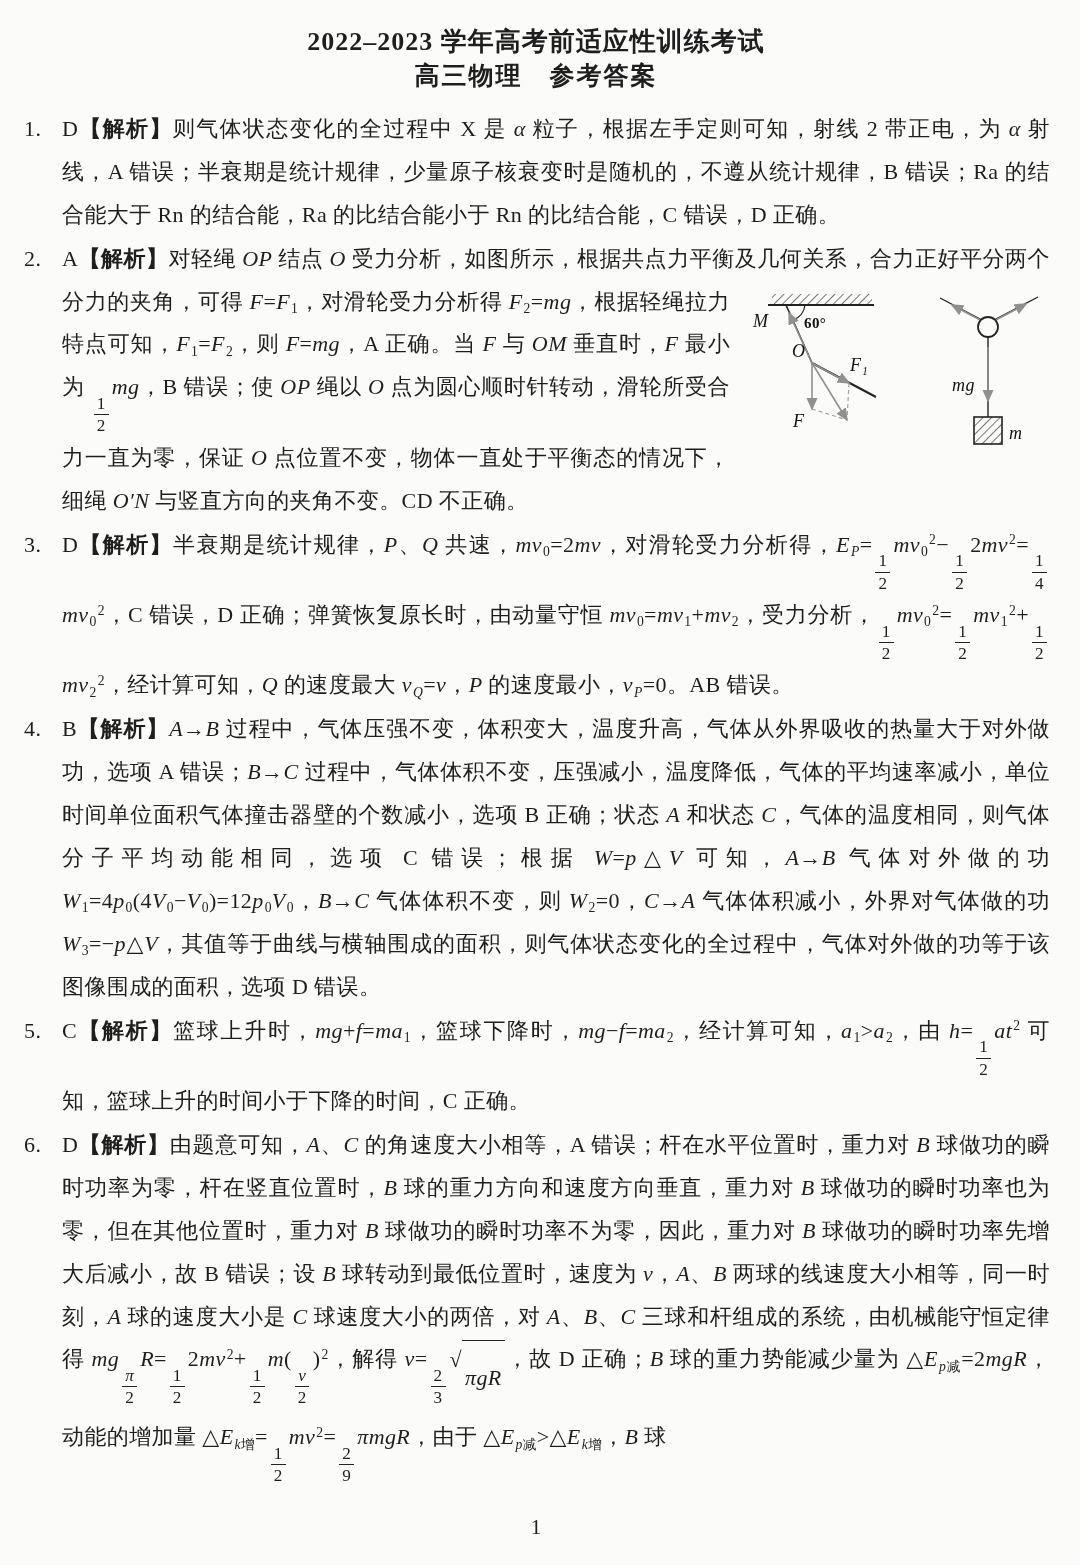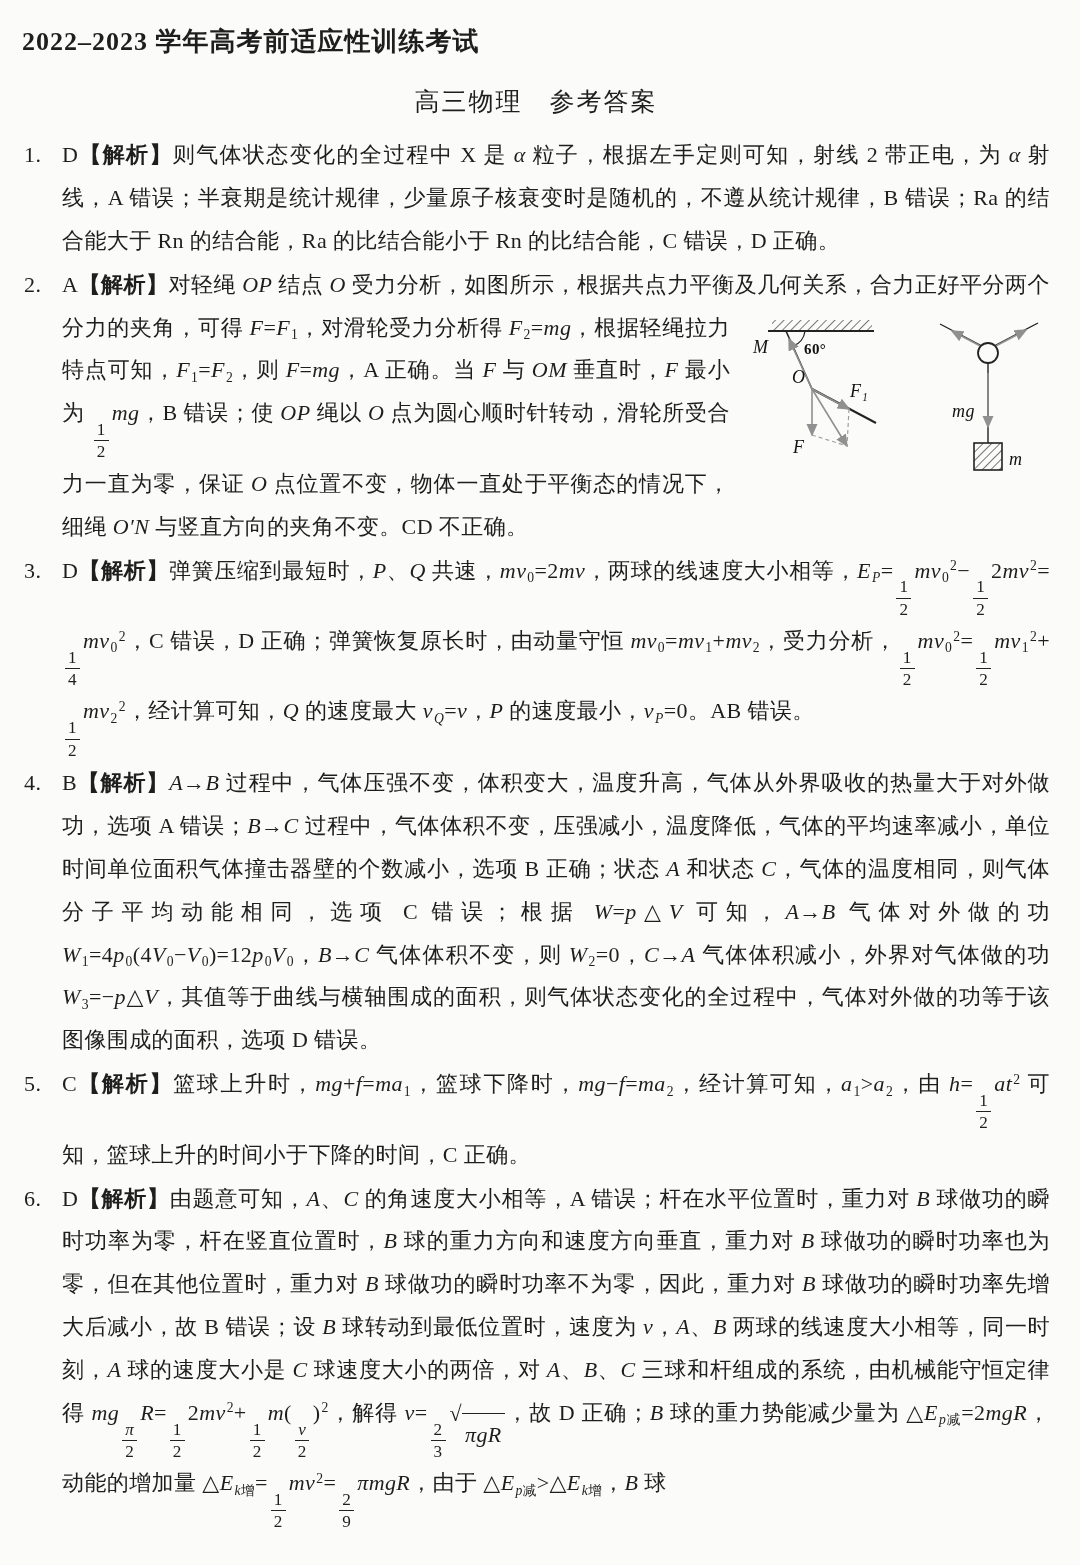--- a/index.html
+++ b/index.html
@@ -3,37 +3,37 @@
 <meta charset="utf-8">
 <style>
   html,body{margin:0;padding:0;}
   body{
     width:1080px;min-height:1565px;
     background:#fbfbf9;color:#1e1e1e;
     font-family:"Liberation Serif","DejaVu Serif",serif;
     box-sizing:border-box;
     padding:20px 30px 10px 22px;
   }
-  .title{font-size:26px;font-weight:700;text-align:left;letter-spacing:1px;margin-top:4px;}
-  .subtitle{font-size:25px;font-weight:400;text-align:center;letter-spacing:2px;margin-top:26px;}
+  .title{font-size:26px;font-weight:700;text-align:center;letter-spacing:1px;margin-top:4px;}
+  .subtitle{font-size:25px;font-weight:700;text-align:center;letter-spacing:2px;margin-top:0;}
   .answers{margin-top:16px;font-size:22px;line-height:1.95;letter-spacing:0.4px;}
   .item{display:flex;margin:1px 0;}
   .num{width:38px;flex:none;padding-left:2px;}
   .content{flex:1;text-align:justify;}
   .marker{font-weight:700;margin-top:8px;}
   .math i{font-style:italic;}
   .msub{font-size:0.62em;vertical-align:-0.32em;margin-left:1px;}
   .msup{font-size:0.62em;vertical-align:0.55em;margin-left:1px;}
   .frac{display:inline-flex;flex-direction:column;align-items:center;vertical-align:-0.85em;
         font-size:0.78em;line-height:1.25;margin:0 3px;text-align:center;}
   .frac .fnum{border-bottom:1.5px solid #222;padding:0 3px;}
   .frac .fden{padding:0 3px;}
   .sqrt{display:inline-flex;align-items:flex-start;margin:0 1px;}
   .sqrt .rsign{font-style:normal;transform:translateY(1px);}
-  .sqrt .rad{border-top:1.6px solid #222;padding:0 3px;margin-top:21px;}
+  .sqrt .rad{border-top:1.6px solid #222;padding:16px 3px;margin-top:2px;}
   .figwrap{float:right;width:302px;margin:6px 0 8px 18px;}
   .fig{display:block;width:302px;height:180px;}
   .fig text{font-family:"Liberation Serif","DejaVu Serif",serif;font-style:italic;font-size:18px;fill:#111;}
   .fig text.deg{font-style:normal;font-weight:700;font-size:15px;}
   .pageno{text-align:center;font-size:21px;margin-top:28px;}
 </style>
 </head>
 <body>
 
 <div class="title">2022–2023 学年高考前适应性训练考试</div>
@@ -83,21 +83,21 @@
       <rect x="226" y="130" width="28" height="27" fill="url(#hp)" stroke="#222" stroke-width="1.6"></rect>
       <text x="261" y="152">m</text>
     </svg>
   </span><span>特点可知，</span><span class="math"><i>F</i><span class="msub">1</span>=<i>F</i><span class="msub">2</span></span><span>，则 </span><span class="math"><i>F</i>=<i>mg</i></span><span>，A 正确。当 </span><span class="math"><i>F</i></span><span> 与 </span><span class="math"><i>OM</i></span><span> 垂直时，</span><span class="math"><i>F</i></span><span> 最小为 </span><span class="frac">
             <span class="fnum">1</span>
             <span class="fden">2</span>
           </span><span class="math"><i>mg</i></span><span>，B 错误；使 </span><span class="math"><i>OP</i></span><span> 绳以 </span><span class="math"><i>O</i></span><span> 点为圆心顺时针转动，滑轮所受合力一直为零，保证 </span><span class="math"><i>O</i></span><span> 点位置不变，物体一直处于平衡态的情况下，细绳 </span><span class="math"><i>O′N</i></span><span> 与竖直方向的夹角不变。CD 不正确。</span></span></div>
   </div>
     <div class="item">
     <span class="num">3.</span>
-    <div class="content"><span class="ans">D</span><span class="marker">【解析】</span><span><span>弹簧压缩到最短时，</span><span class="math"><i>P</i></span><span>、</span><span class="math"><i>Q</i></span><span> 共速，</span><span class="math"><i>mv</i><span class="msub">0</span>=2<i>mv</i></span><span>，两球的线速度大小相等，</span><span class="math"><i>E</i><span class="msub"><i>P</i></span>=</span><span class="frac">
+    <div class="content"><span class="ans">D</span><span class="marker">【解析】</span><span><span>半衰期是统计规律，</span><span class="math"><i>P</i></span><span>、</span><span class="math"><i>Q</i></span><span> 共速，</span><span class="math"><i>mv</i><span class="msub">0</span>=2<i>mv</i></span><span>，对滑轮受力分析得，</span><span class="math"><i>E</i><span class="msub"><i>P</i></span>=</span><span class="frac">
             <span class="fnum">1</span>
             <span class="fden">2</span>
           </span><span class="math"><i>mv</i><span class="msub">0</span><span class="msup">2</span></span><span>−</span><span class="frac">
             <span class="fnum">1</span>
             <span class="fden">2</span>
           </span><span class="math">2<i>mv</i><span class="msup">2</span>=</span><span class="frac">
             <span class="fnum">1</span>
             <span class="fden">4</span>
           </span><span class="math"><i>mv</i><span class="msub">0</span><span class="msup">2</span></span><span>，C 错误，D 正确；弹簧恢复原长时，由动量守恒 </span><span class="math"><i>mv</i><span class="msub">0</span>=<i>mv</i><span class="msub">1</span>+<i>mv</i><span class="msub">2</span></span><span>，受力分析，</span><span class="frac">
             <span class="fnum">1</span>

